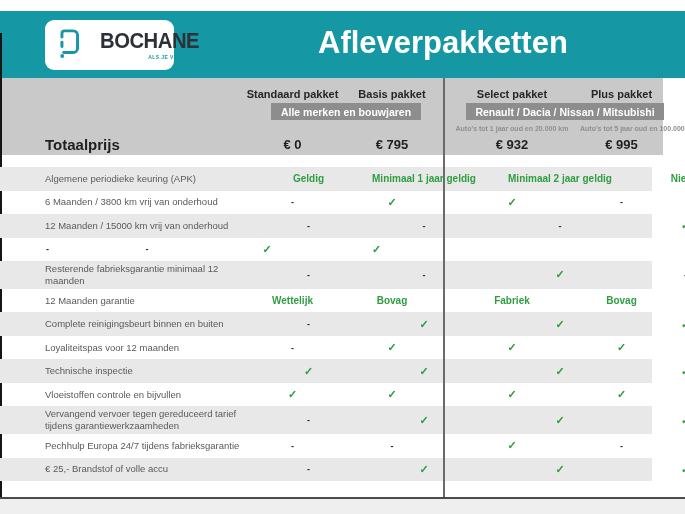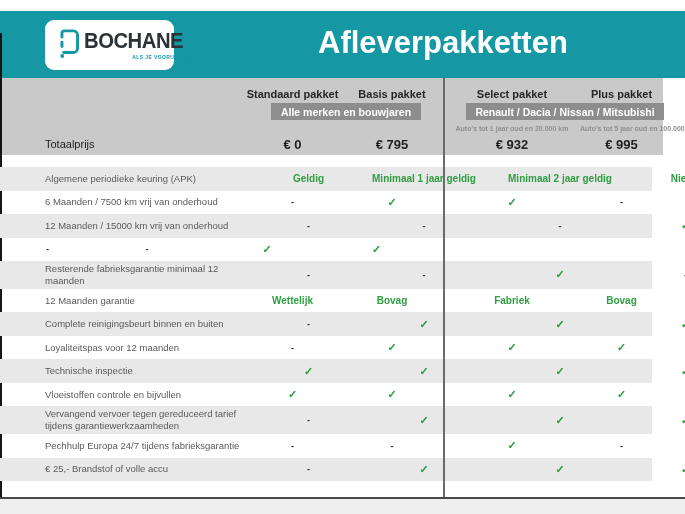--- a/index.html
+++ b/index.html
@@ -17,20 +17,21 @@
     position: absolute; left: 0; top: 11px;
     width: 685px; height: 67px;
     background: #1598a4;
   }
   .logo-box {
     position: absolute; left: 45px; top: 9px;
     width: 129px; height: 50px;
     background: #ffffff; border-radius: 9px;
     display: flex; align-items: center;
     padding-left: 10px;
+    gap: 16px;
   }
   .logo-mark { flex: 0 0 auto; margin-right: 3px; }
   .logo-text-wrap { display: flex; flex-direction: column; }
   .logo-text {
     font-size: 22px; font-weight: 700; color: #2b3137;
     letter-spacing: -0.5px; transform: scaleX(0.92); transform-origin: left;
     line-height: 1;
   }
   .logo-tagline {
     font-size: 5px; font-weight: 700; color: #1598a4;
@@ -60,21 +61,21 @@
     position: absolute; top: 25px; height: 17px;
     background: #8d8d8d; color: #ffffff;
     font-size: 10.5px; font-weight: 700;
     display: flex; align-items: center; justify-content: center;
   }
   .badge1 { left: 271px; width: 150px; }
   .badge2 { left: 466px; width: 198px; }
   .notes-row { position: absolute; top: 45px; left: 0; height: 11px; }
   .note { font-size: 7px; font-weight: 700; color: #8f8f8f; white-space: nowrap; }
   .totals-row { position: absolute; top: 56px; left: 0; height: 20px; }
-  .totl { font-size: 11px; font-weight: 400; color: #1f1f1f; }
+  .totl { font-size: 15px; font-weight: 700; color: #1f1f1f; }
   .price { font-size: 13px; font-weight: 700; color: #1f1f1f; }
 
   
   .gap { position: relative; width: 663px; height: 12px; background: #ffffff; }
 
   
   .rows { width: 663px; }
   .row { position: relative; min-height: 23.5px; align-items: stretch; }
   .row.gray { background: #e8e8e8; gap: 16px; }
   .row.white { background: #ffffff; }
@@ -163,21 +164,21 @@
 
     <div class="rows" id="rows">
         <div class="row grid-row gray">
           <div class="cell label">Algemene periodieke keuring (APK)</div>
           <div class="cell c1 val text">Geldig</div>
           <div class="cell c2 val text">Minimaal 1 jaar geldig</div>
           <div class="cell c3 val text">Minimaal 2 jaar geldig</div>
           <div class="cell c4 val text">Nieuw</div>
         </div>
         <div class="row grid-row white">
-          <div class="cell label">6 Maanden / 7500 km vrij van onderhoud</div>
+          <div class="cell label">6 Maanden / 3800 km vrij van onderhoud</div>
           <div class="cell c1 val dash">-</div>
           <div class="cell c2 val check">✓</div>
           <div class="cell c3 val check">✓</div>
           <div class="cell c4 val dash">-</div>
         </div>
         <div class="row grid-row gray">
           <div class="cell label">12 Maanden / 15000 km vrij van onderhoud</div>
           <div class="cell c1 val dash">-</div>
           <div class="cell c2 val dash">-</div>
           <div class="cell c3 val dash">-</div>

